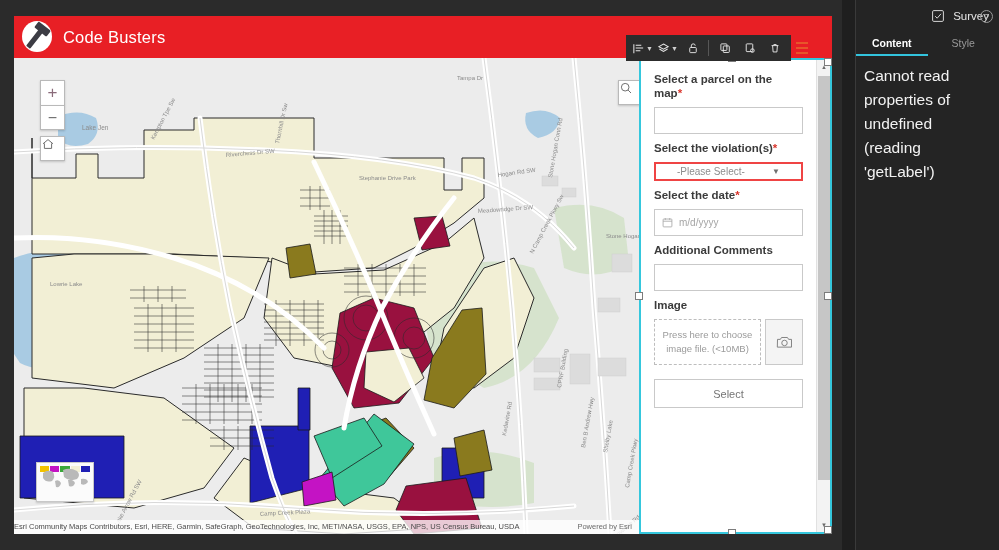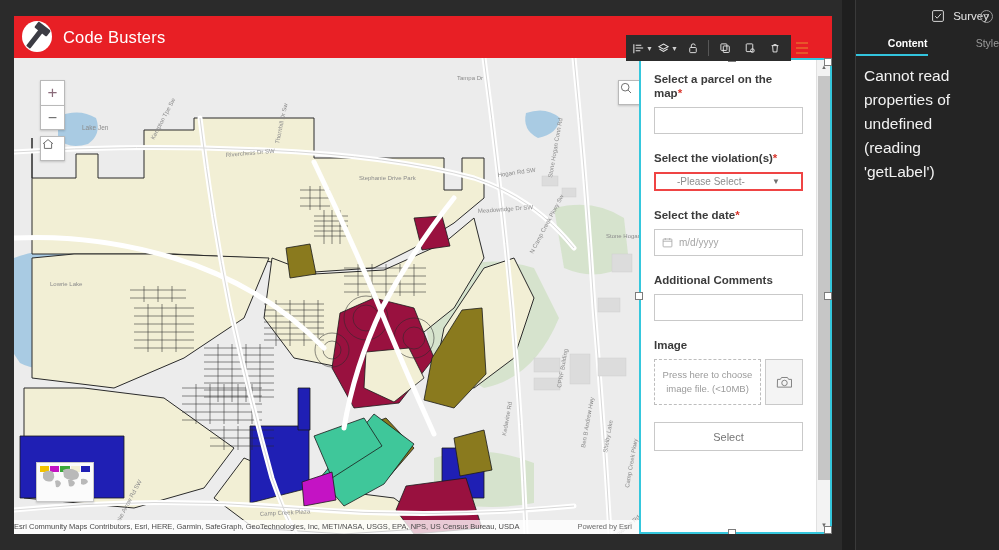--- a/index.html
+++ b/index.html
@@ -92,21 +92,21 @@
 
   
   #form-panel {
     position: absolute; left: 625px; top: 42px; width: 193px; height: 476px;
     background: #ffffff; border: 2px solid #35c7dd; overflow: hidden;
   }
   #form-scroll {
     position: absolute; left: 0; top: 0; width: 175px; height: 472px;
     padding: 12px 13px 0 13px; overflow: hidden;
   }
-  .field { margin-bottom: 17px; }
+  .field { margin-bottom: 7px; }
   .field-label {
     font-size: 11.5px; color: #3b3b3b; font-weight: 600; margin-bottom: 7px; line-height: 14px;
   }
   .req { color: #d9342b; font-weight: 600; }
   .txt-input {
     width: 100%; height: 27px; border: 1px solid #c9c9c9; background: #fff;
     font-size: 10.5px; color: #555; padding: 0 7px; font-family: "Liberation Sans", sans-serif;
   }
   .sel-input {
     width: 100%; height: 19px; border: 2px solid #ef4444; background: #fff;
@@ -162,21 +162,21 @@
   }
   #rp-head { display: flex; align-items: center; height: 32px; padding: 0 10px; gap: 8px; justify-content: flex-end; }
   #rp-title { color: #e6e6e6; font-size: 11.5px; }
   #rp-help {
     position: absolute; right: 6px; top: 10px; width: 13px; height: 13px;
     border: 1px solid #9a9a9a; border-radius: 50%; color: #bdbdbd;
     font-size: 9px; display: flex; align-items: center; justify-content: center;
   }
   #rp-tabs { display: flex; height: 24px; }
   .rp-tab {
-    flex: 1; text-align: right; font-size: 10.5px; color: #9a9a9a; line-height: 22px;
+    flex: 1; text-align: center; font-size: 10.5px; color: #9a9a9a; line-height: 22px;
     border-bottom: 2px solid transparent;
   }
   .rp-tab.active { color: #ffffff; border-bottom-color: #33c4dd; font-weight: 600; }
   #rp-error {
     padding: 8px 8px 0 8px; color: #f2f2f2; font-size: 15.5px; line-height: 24px;
   }
 </style>
 </head>
 <body>
 

